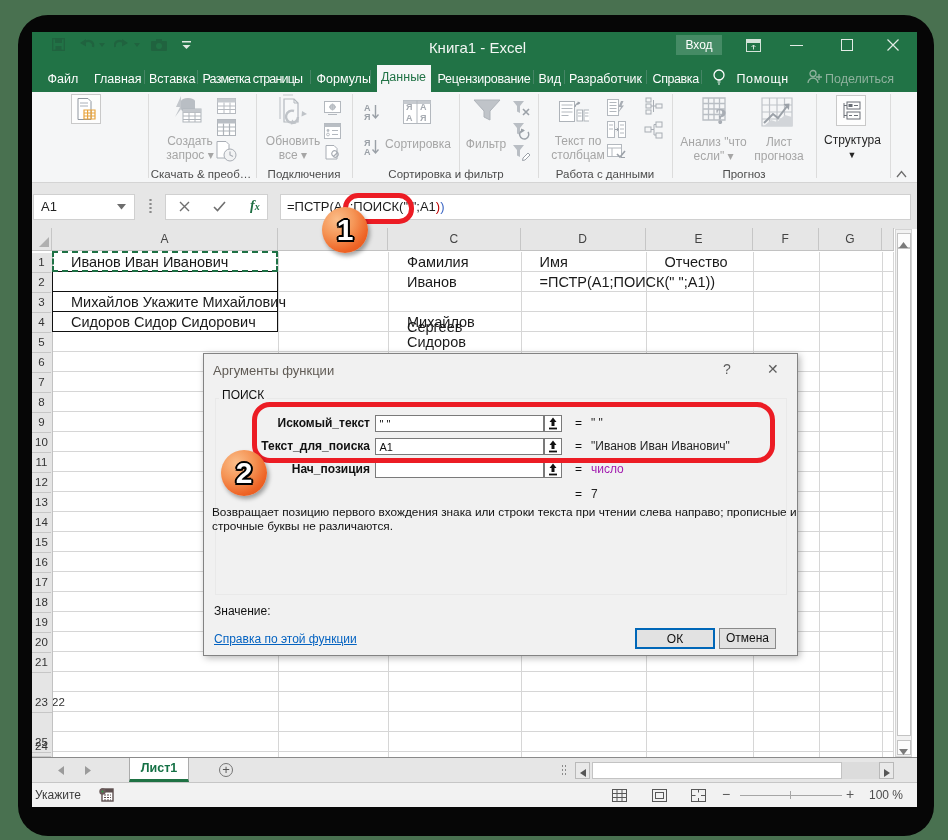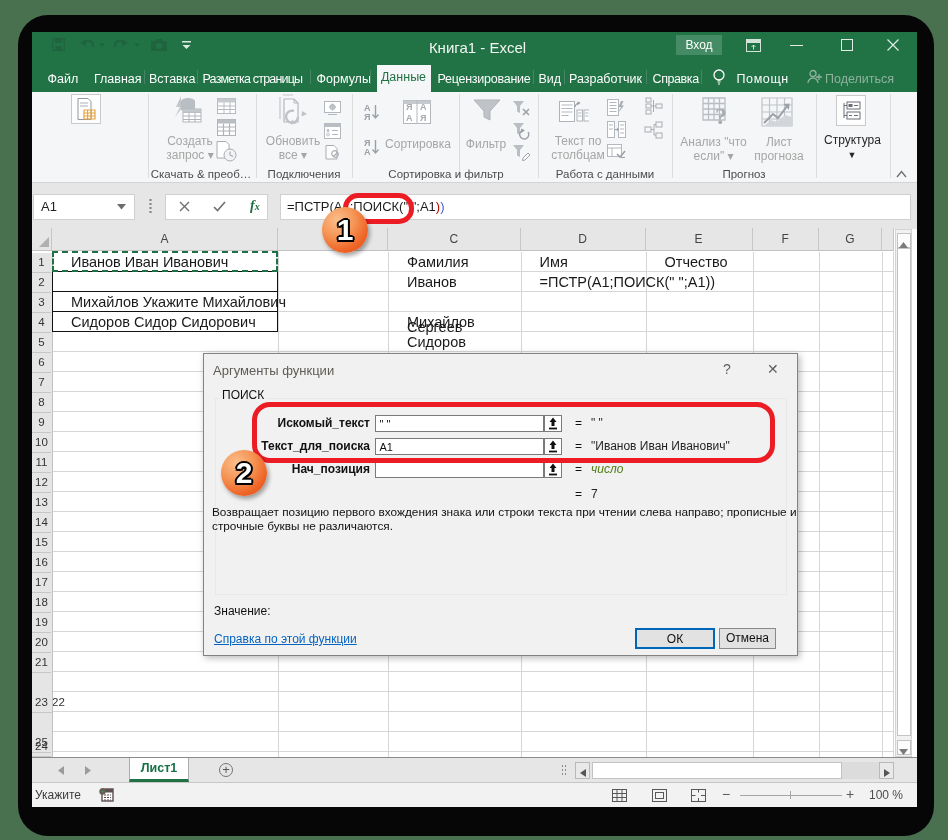--- a/index.html
+++ b/index.html
@@ -539,21 +539,21 @@
     <div class="refbtn" style="top:106.5px;"><svg width="16" height="15">
           <path d="M8 1.5 L11.5 6 L9.5 6 L9.5 10 L6.5 10 L6.5 6 L4.5 6 Z" fill="#111"></path>
           <path d="M4 12.5 h8" stroke="#111" stroke-width="1.8"></path>
         </svg></div>
     <div class="deq" style="top:62px;">=</div>
     <div class="deq" style="top:85px;">=</div>
     <div class="deq" style="top:108px;">=</div>
     <div class="deq" style="top:133px;">=</div>
     <div class="dval" style="top:62px;">" "</div>
     <div class="dval" style="top:85px;">"Иванов Иван Иванович"</div>
-    <div class="dval" style="top:108px; color:#4d7c0f;font-style:italic;">число</div>
+    <div class="dval" style="top:108px; color:#a21caf;">число</div>
     <div class="dval" style="top:133px;">7</div>
     <div class="abs" style="left:8px; top:152px; width:594px; font-size:11.8px; color:#111; line-height:13.5px;">Возвращает позицию первого вхождения знака или строки текста при чтении слева направо; прописные и строчные буквы не различаются.</div>
     <div class="abs" style="left:10px; top:250px; font-size:12px; color:#111;">Значение:</div>
     <div class="abs" style="left:10px; top:278px; font-size:12px; color:#0563c1; text-decoration:underline;">Справка по этой функции</div>
     <div class="dbtn" style="left:431px; top:274px; width:80px; border:2px solid #0067b8;">ОК</div>
     <div class="dbtn" style="left:515px; top:274px; width:57px;">Отмена</div>
   </div>
 
 </div>
 

